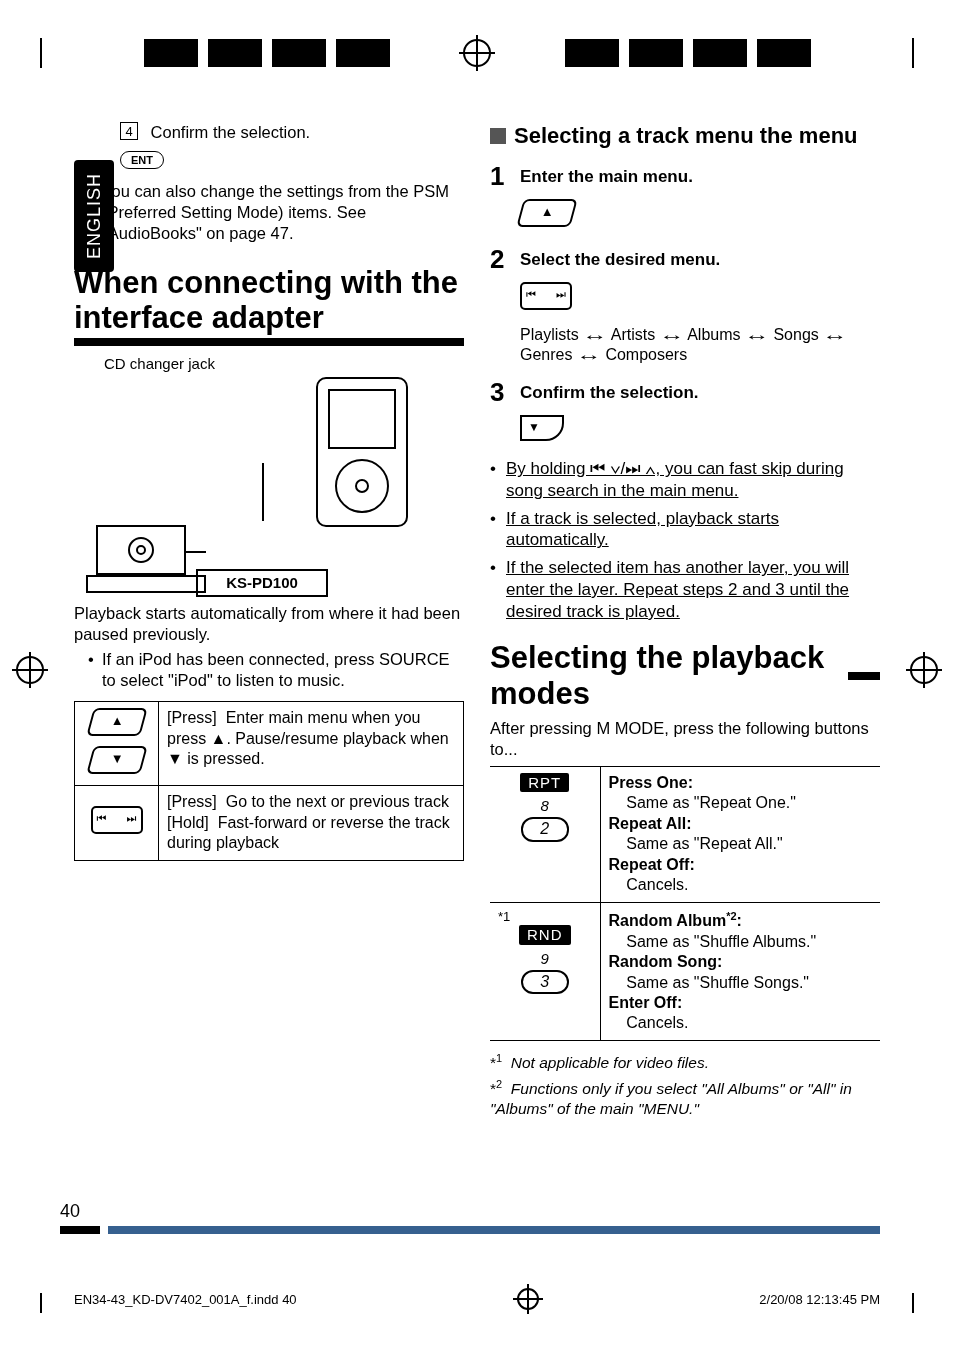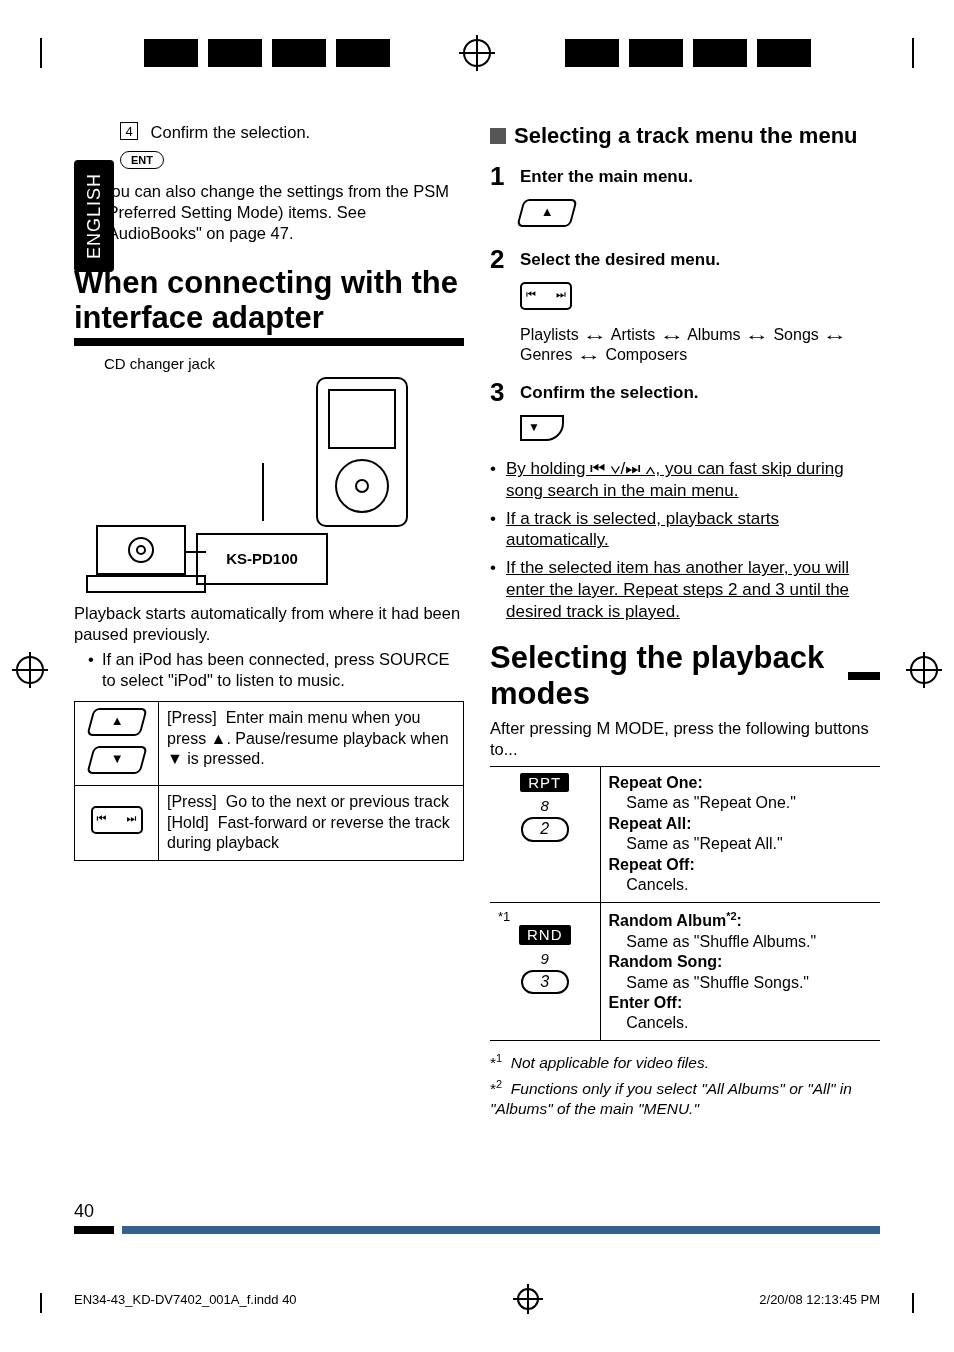--- a/index.html
+++ b/index.html
@@ -46,21 +46,21 @@
 
   .diagram-label { font-size: 15px; margin: 4px 0 0 30px; }
 
   
   .diagram { position:relative; width: 330px; height: 220px; margin: 4px 0 6px 10px; }
   .car-unit { position:absolute; left:2px; bottom:4px; width:120px; height:74px; }
   .car-unit .base { position:absolute; left:0; bottom:0; width:120px; height:18px; border:2px solid #000; }
   .car-unit .box { position:absolute; left:10px; bottom:18px; width:90px; height:50px; border:2px solid #000; background:#fff; display:flex; align-items:center; justify-content:center; }
   .car-unit .jack { width:26px; height:26px; border:2px solid #000; border-radius:50%; position:relative; }
   .car-unit .jack::after { content:""; position:absolute; inset:6px; border:2px solid #000; border-radius:50%; }
-  .ksbox { position:absolute; left:112px; bottom:12px; width:132px; height:52px; border:2px solid #000; display:flex; align-items:center; justify-content:center; font-weight:bold; font-size:15px; }
+  .ksbox { position:absolute; left:112px; bottom:0; width:132px; height:28px; border:2px solid #000; display:flex; align-items:center; justify-content:center; font-weight:bold; font-size:15px; }
   .cable1 { position:absolute; left:100px; bottom:44px; width:22px; height:2px; background:#000; }
   .cable2 { position:absolute; left:178px; top:86px; width:2px; height:58px; background:#000; }
   .ipod { position:absolute; right:6px; top:0; width:92px; height:150px; border:2px solid #000; border-radius:10px; background:#fff; }
   .ipod .screen { position:absolute; top:10px; left:10px; right:10px; height:60px; border:2px solid #000; }
   .ipod .wheel { position:absolute; bottom:12px; left:50%; transform:translateX(-50%); width:54px; height:54px; border:2px solid #000; border-radius:50%; }
   .ipod .wheel::after { content:""; position:absolute; inset:18px; border:2px solid #000; border-radius:50%; }
 
   
   table.ctrl { width: 100%; border-collapse: collapse; margin-top: 10px; }
   table.ctrl td { border:1px solid #000; padding: 6px 8px; vertical-align: top; font-size:16px; }
@@ -95,21 +95,21 @@
   .mode-icon .lbl { display:inline-block; background:#000; color:#fff; padding:0 8px; font-size:15px; border-radius:2px; letter-spacing:1px; margin-bottom:2px; }
   .mode-icon .dig { font-style: italic; font-size:15px; margin:2px 0; }
   .mode-icon .numbtn { display:inline-block; border:2px solid #000; border-radius:12px; width:48px; padding:0; font-style:italic; }
   .bold { font-weight:bold; }
   .italic { font-style: italic; }
   .footnotes { font-size:15.5px; font-style:italic; margin-top:10px; }
   .footnotes p { margin-bottom:4px; }
   .sup { font-size:11px; vertical-align: super; }
 
   
-  .pagefoot { position:absolute; left:74px; bottom:118px; right:74px; }
+  .pagefoot { position:absolute; left:60px; bottom:118px; right:74px; }
   .pagefoot .pn { font-size:18px; }
   .pagefoot .bar { display:flex; align-items:center; gap:8px; margin-top:4px; }
   .pagefoot .bar .s1 { width:40px; height:8px; background:#000; }
   .pagefoot .bar .s2 { flex:1; height:8px; background:#36608f; }
 
   .printline { position:absolute; left:74px; right:74px; bottom:42px; display:flex; justify-content:space-between; font-size:13px; color:#000; align-items:center; }
   .printline .reg2 { width:22px; height:22px; }
 
   .rocker { display:inline-block; width:52px; height:28px; border:2px solid #000; border-radius:5px; position:relative; }
   .rocker::before { content:"⏮"; position:absolute; left:4px; top:3px; font-size:11px; }
@@ -260,21 +260,21 @@
     <table class="modes">
       <tbody>
             <tr>
         <td class="mode-icon" style="border-right:1px solid #000;">
           <div></div>
           <span class="lbl">RPT</span>
           <div class="dig">8</div>
           <span class="numbtn">2</span>
         </td>
         <td>
-          <div><span class="bold">Repeat One:</span><br>&nbsp;&nbsp;&nbsp;&nbsp;<span>Same as "Repeat One."</span></div>
+          <div><span class="bold">Press One:</span><br>&nbsp;&nbsp;&nbsp;&nbsp;<span>Same as "Repeat One."</span></div>
           <div><span class="bold">Repeat All:</span><br>&nbsp;&nbsp;&nbsp;&nbsp;<span>Same as "Repeat All."</span></div>
           <div><span class="bold">Repeat Off:</span><br>&nbsp;&nbsp;&nbsp;&nbsp;<span>Cancels.</span></div>
         </td>
       </tr>
       <tr style="border-bottom:1px solid #000;">
         <td class="mode-icon" style="border-right:1px solid #000;">
           <div style="text-align:left;font-size:13px;">*1</div>
           <span class="lbl">RND</span>
           <div class="dig">9</div>
           <span class="numbtn">3</span>

